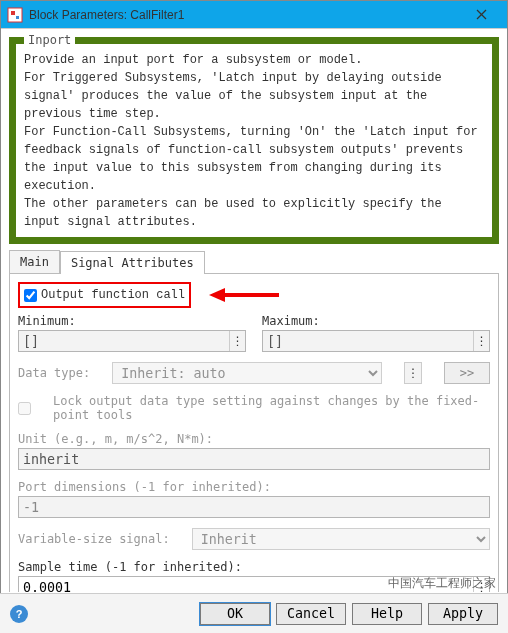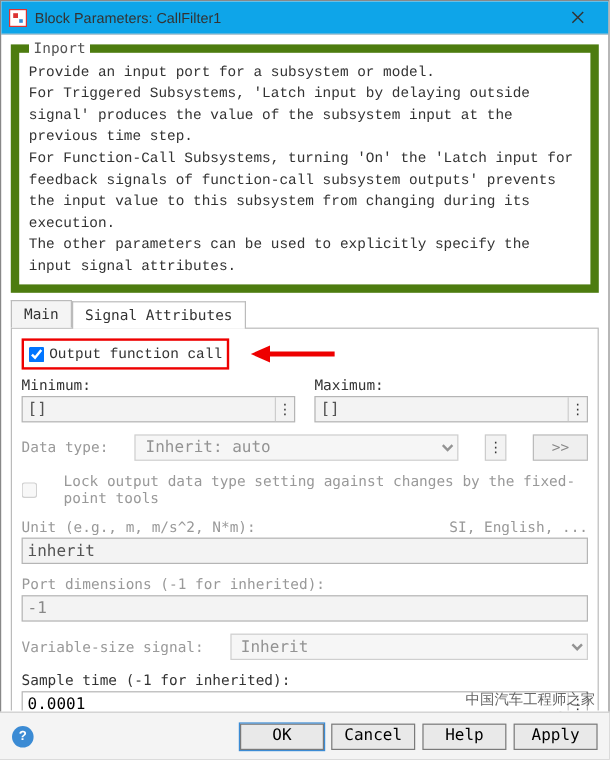--- a/index.html
+++ b/index.html
@@ -118,21 +118,20 @@
       <span class="btn-small">&gt;&gt;</span>
     </div>
 
     <div class="row inline">
       <input type="checkbox" disabled="" style="">
       <span class="row-label disabled">Lock output data type setting against changes by the fixed-point tools</span>
     </div>
 
     <div class="row inline">
       <span class="row-label disabled">Unit (e.g., m, m/s^2, N*m):</span>
-      <span class="row-label disabled rhs">SI, English, ...</span>
     </div>
     <div class="inputwrap disabled full" style="margin-top:2px">
       <input disabled="" value="inherit" style="">
     </div>
 
     <div class="row">
       <span class="row-label disabled">Port dimensions (-1 for inherited):</span>
     </div>
     <div class="inputwrap disabled full" style="margin-top:2px">
       <input disabled="" style="color: rgb(136, 136, 136);" value="-1">

